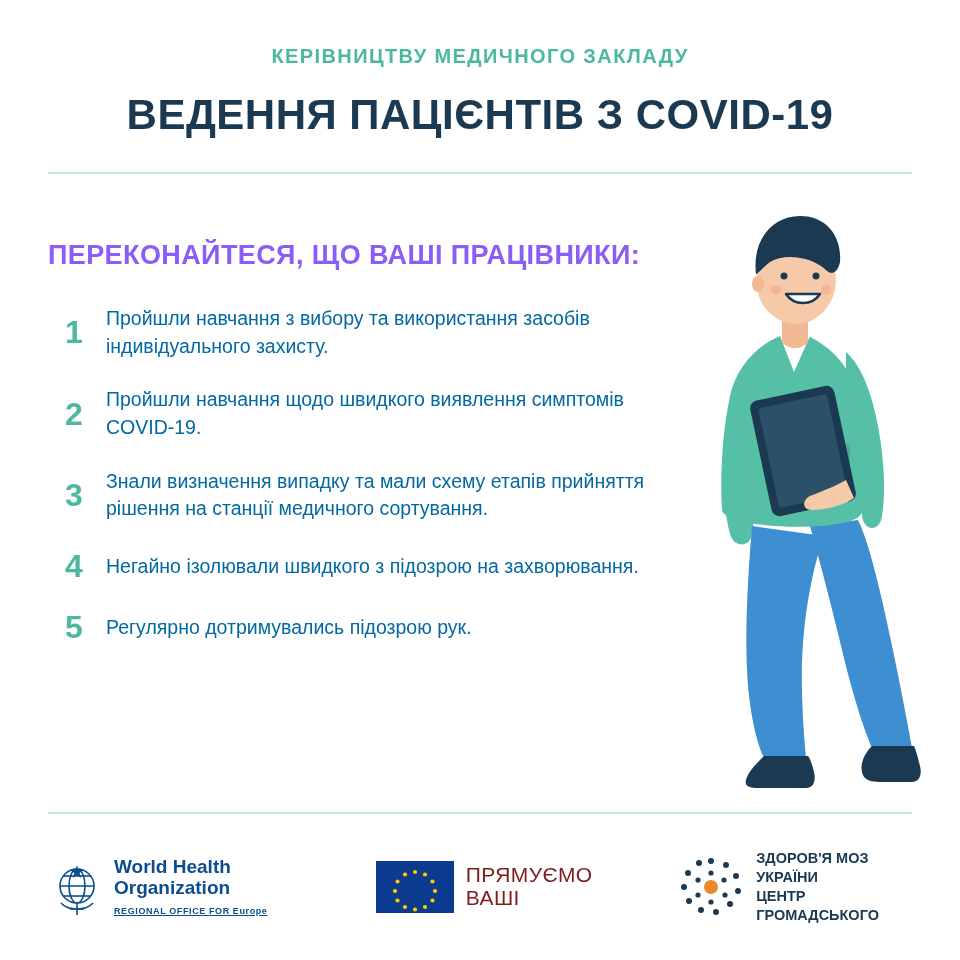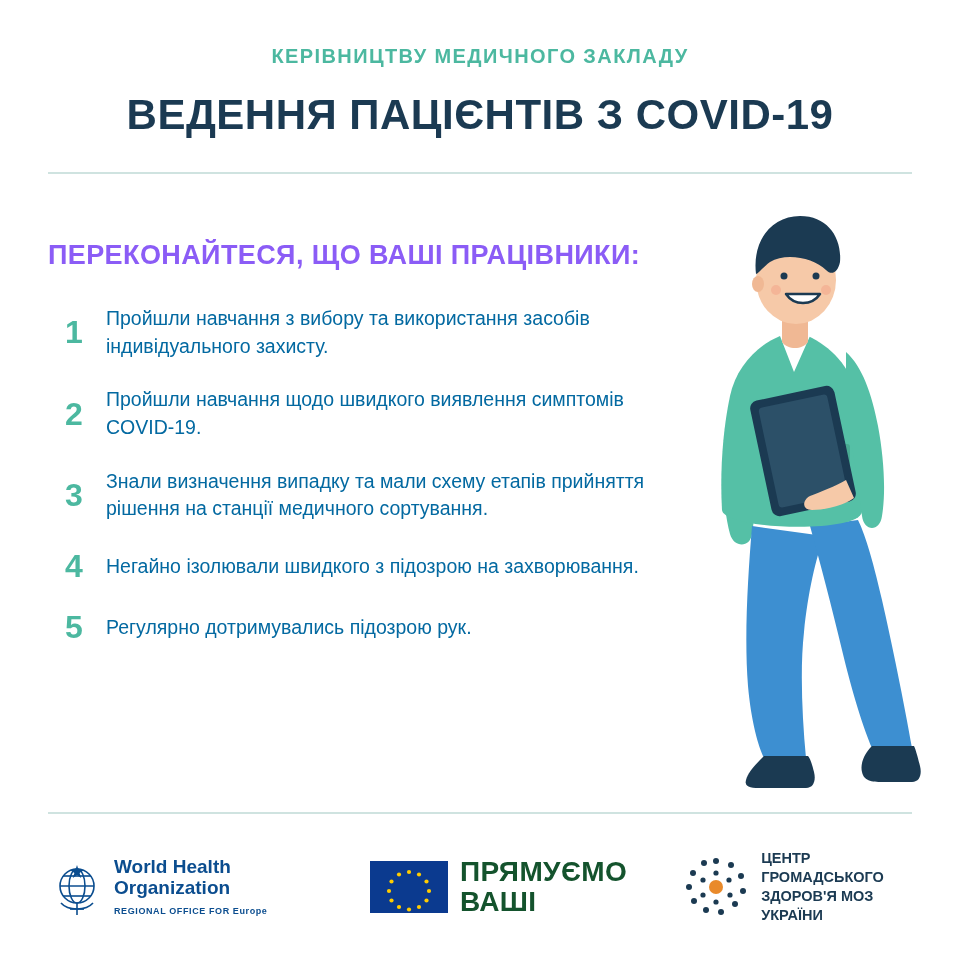--- a/index.html
+++ b/index.html
@@ -126,40 +126,41 @@
     font-size: 19px;
     font-weight: bold;
     line-height: 1.08;
   }
   .who-sub {
     margin-top: 8px;
     font-size: 9px;
     letter-spacing: 0.6px;
     color: #0b4d8f;
     font-weight: bold;
+    text-decoration: underline;
   }
   .who-sub .eu-word { color: #0b4d8f; }
 
   .logo-together {
     display: flex;
     align-items: center;
     margin-left: 54px;
     width: 270px;
   }
   .eu-flag {
     width: 78px; height: 52px;
     background: #0b3a8f;
     position: relative;
     flex: 0 0 78px;
     margin-right: 12px;
   }
   .together-text {
-    color: #14532d;
-    font-weight: bold;
-    font-size: 28px;
+    color: #7f1d1d;
+    font-weight: normal;
+    font-size: 21px;
     line-height: 1.08;
     letter-spacing: 0.4px;
   }
 
   .logo-phc {
     display: flex;
     align-items: center;
     margin-left: 58px;
   }
   .phc-mark { width: 62px; height: 62px; flex: 0 0 62px; margin-right: 14px; }
@@ -352,19 +353,19 @@
             <circle cx="44" cy="24" r="2.6"></circle>
             <circle cx="45" cy="39" r="2.6"></circle>
             <circle cx="31" cy="46" r="2.6"></circle>
             <circle cx="18" cy="39" r="2.6"></circle>
             <circle cx="18" cy="24" r="2.6"></circle>
           </g>
           <circle cx="31" cy="31" r="7" fill="#e98a2b"></circle>
         </svg>
       </div>
       <div class="phc-text">
+        <div>ЗДОРОВ'Я МОЗ УКРАЇНИ</div>
         <div>ЦЕНТР ГРОМАДСЬКОГО</div>
-        <div>ЗДОРОВ'Я МОЗ УКРАЇНИ</div>
       </div>
     </div>
 
   </div>
 </div>
 
 </body></html>

